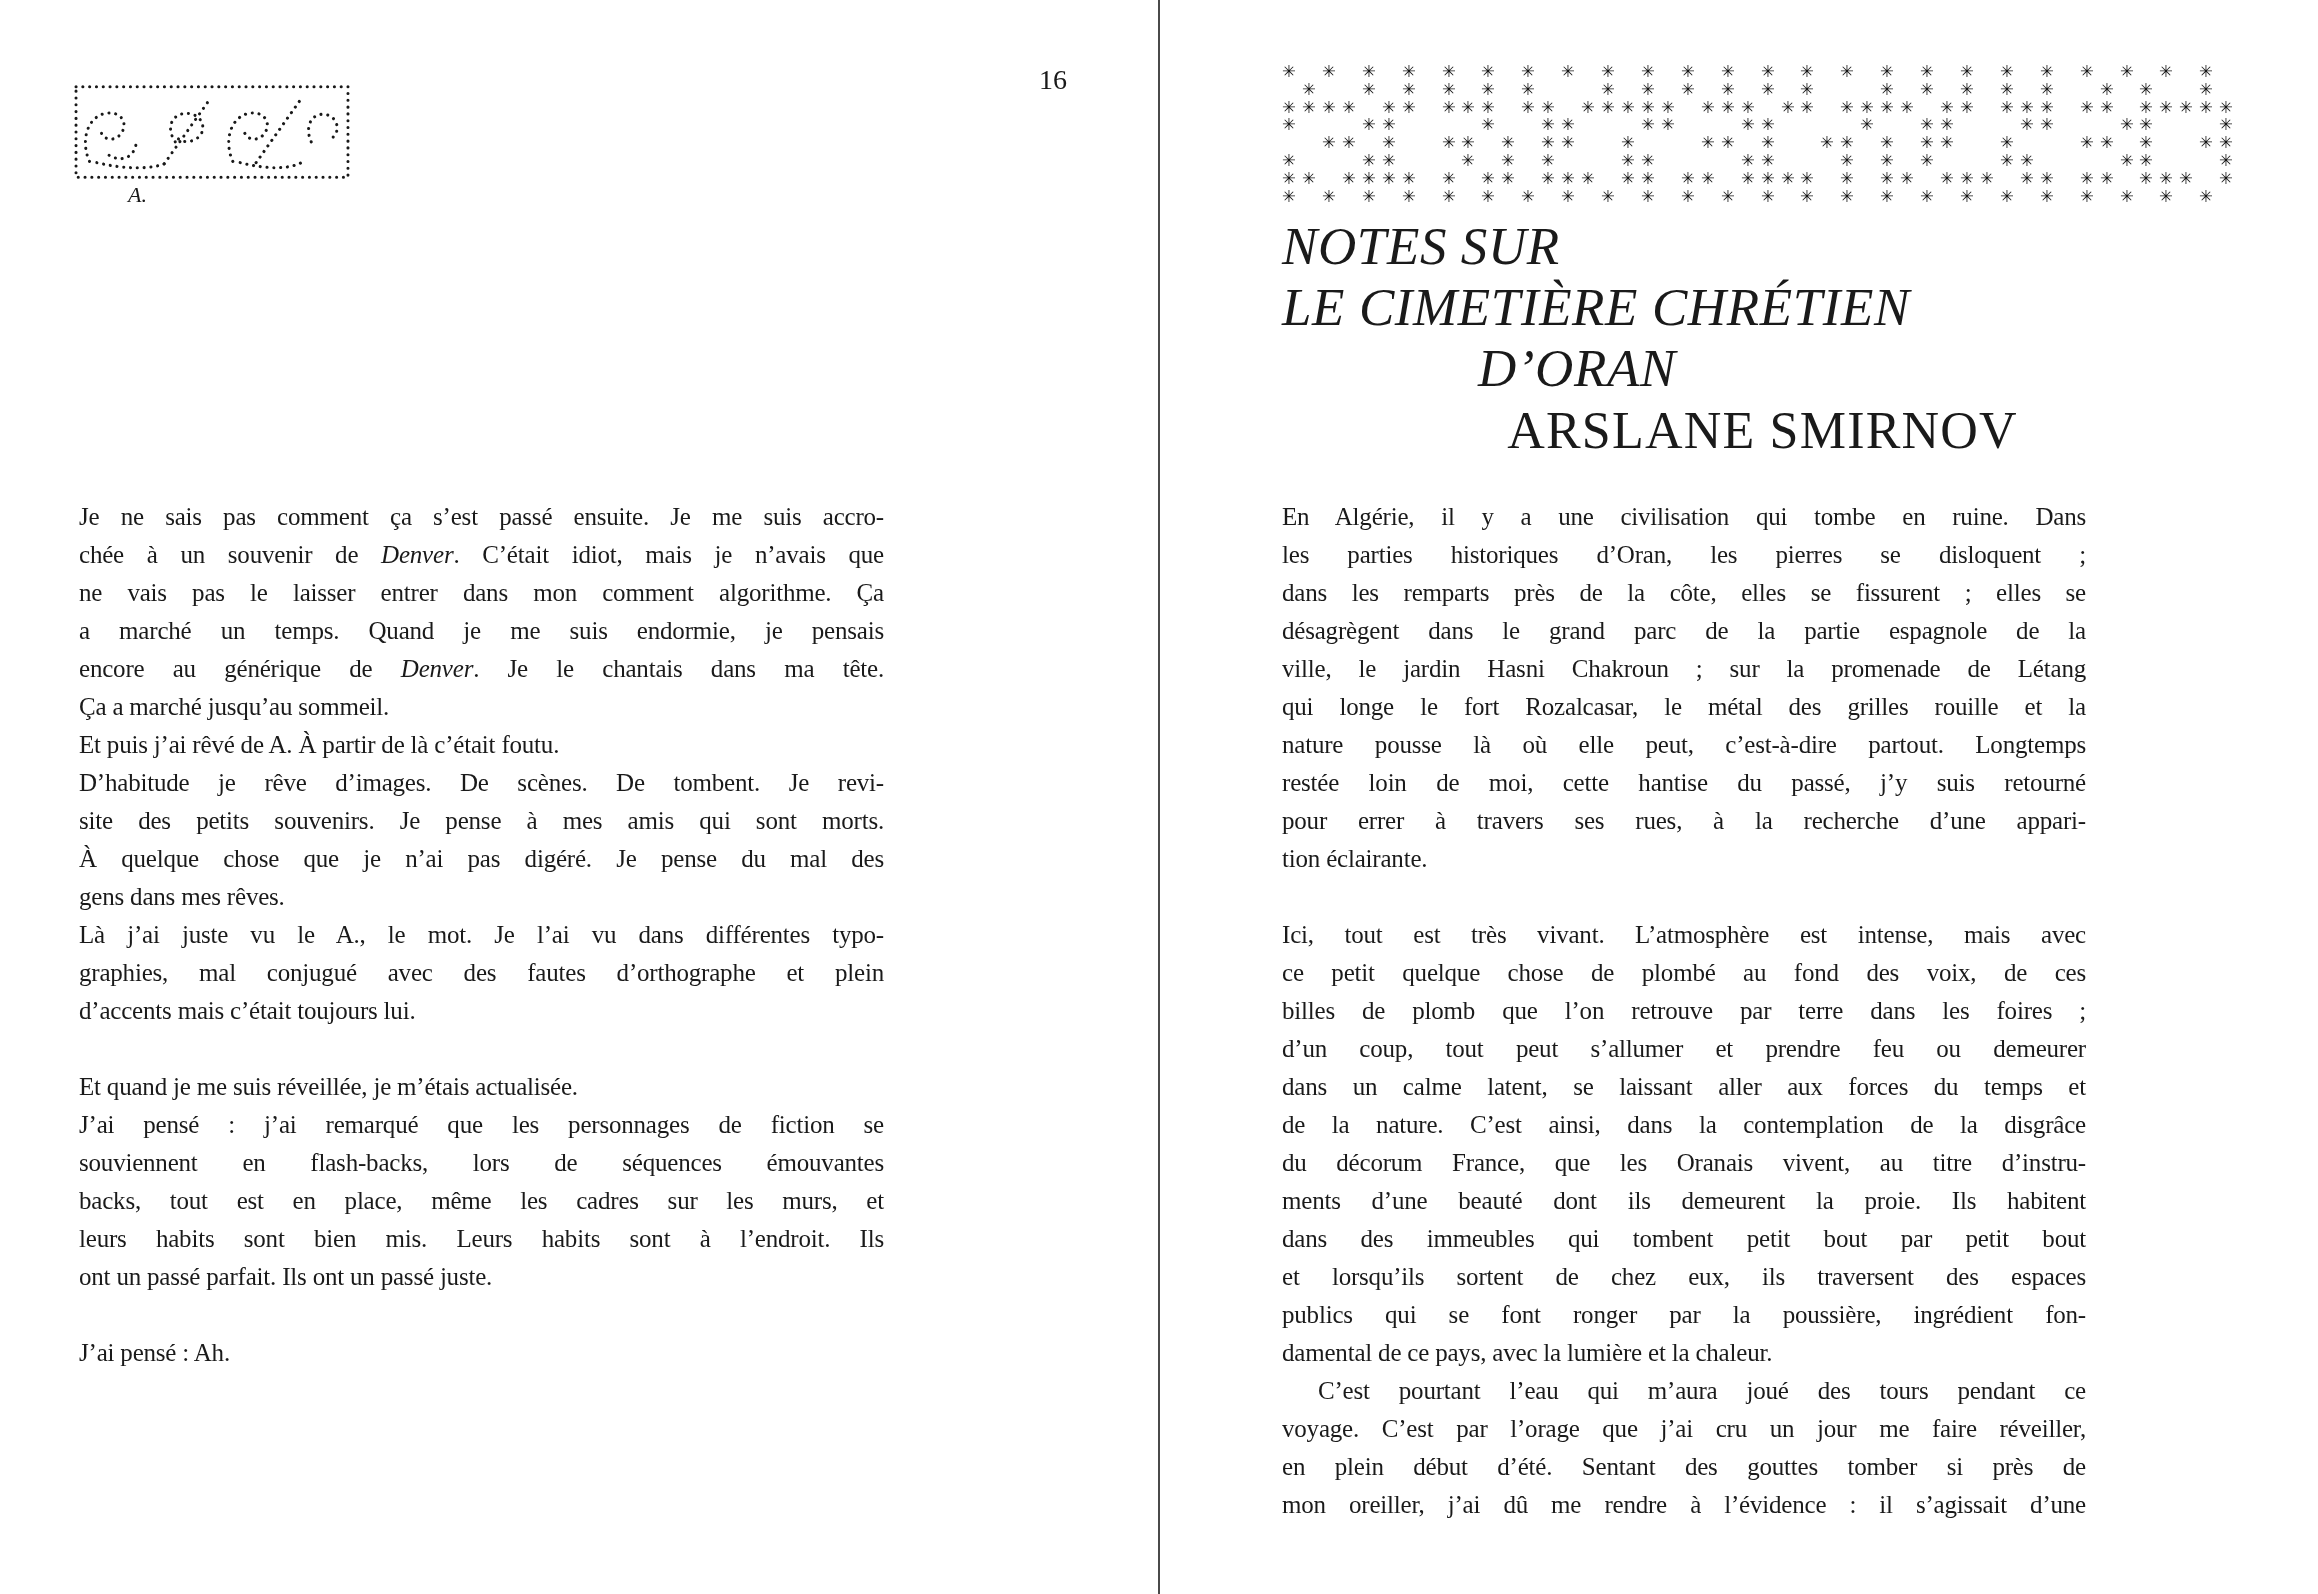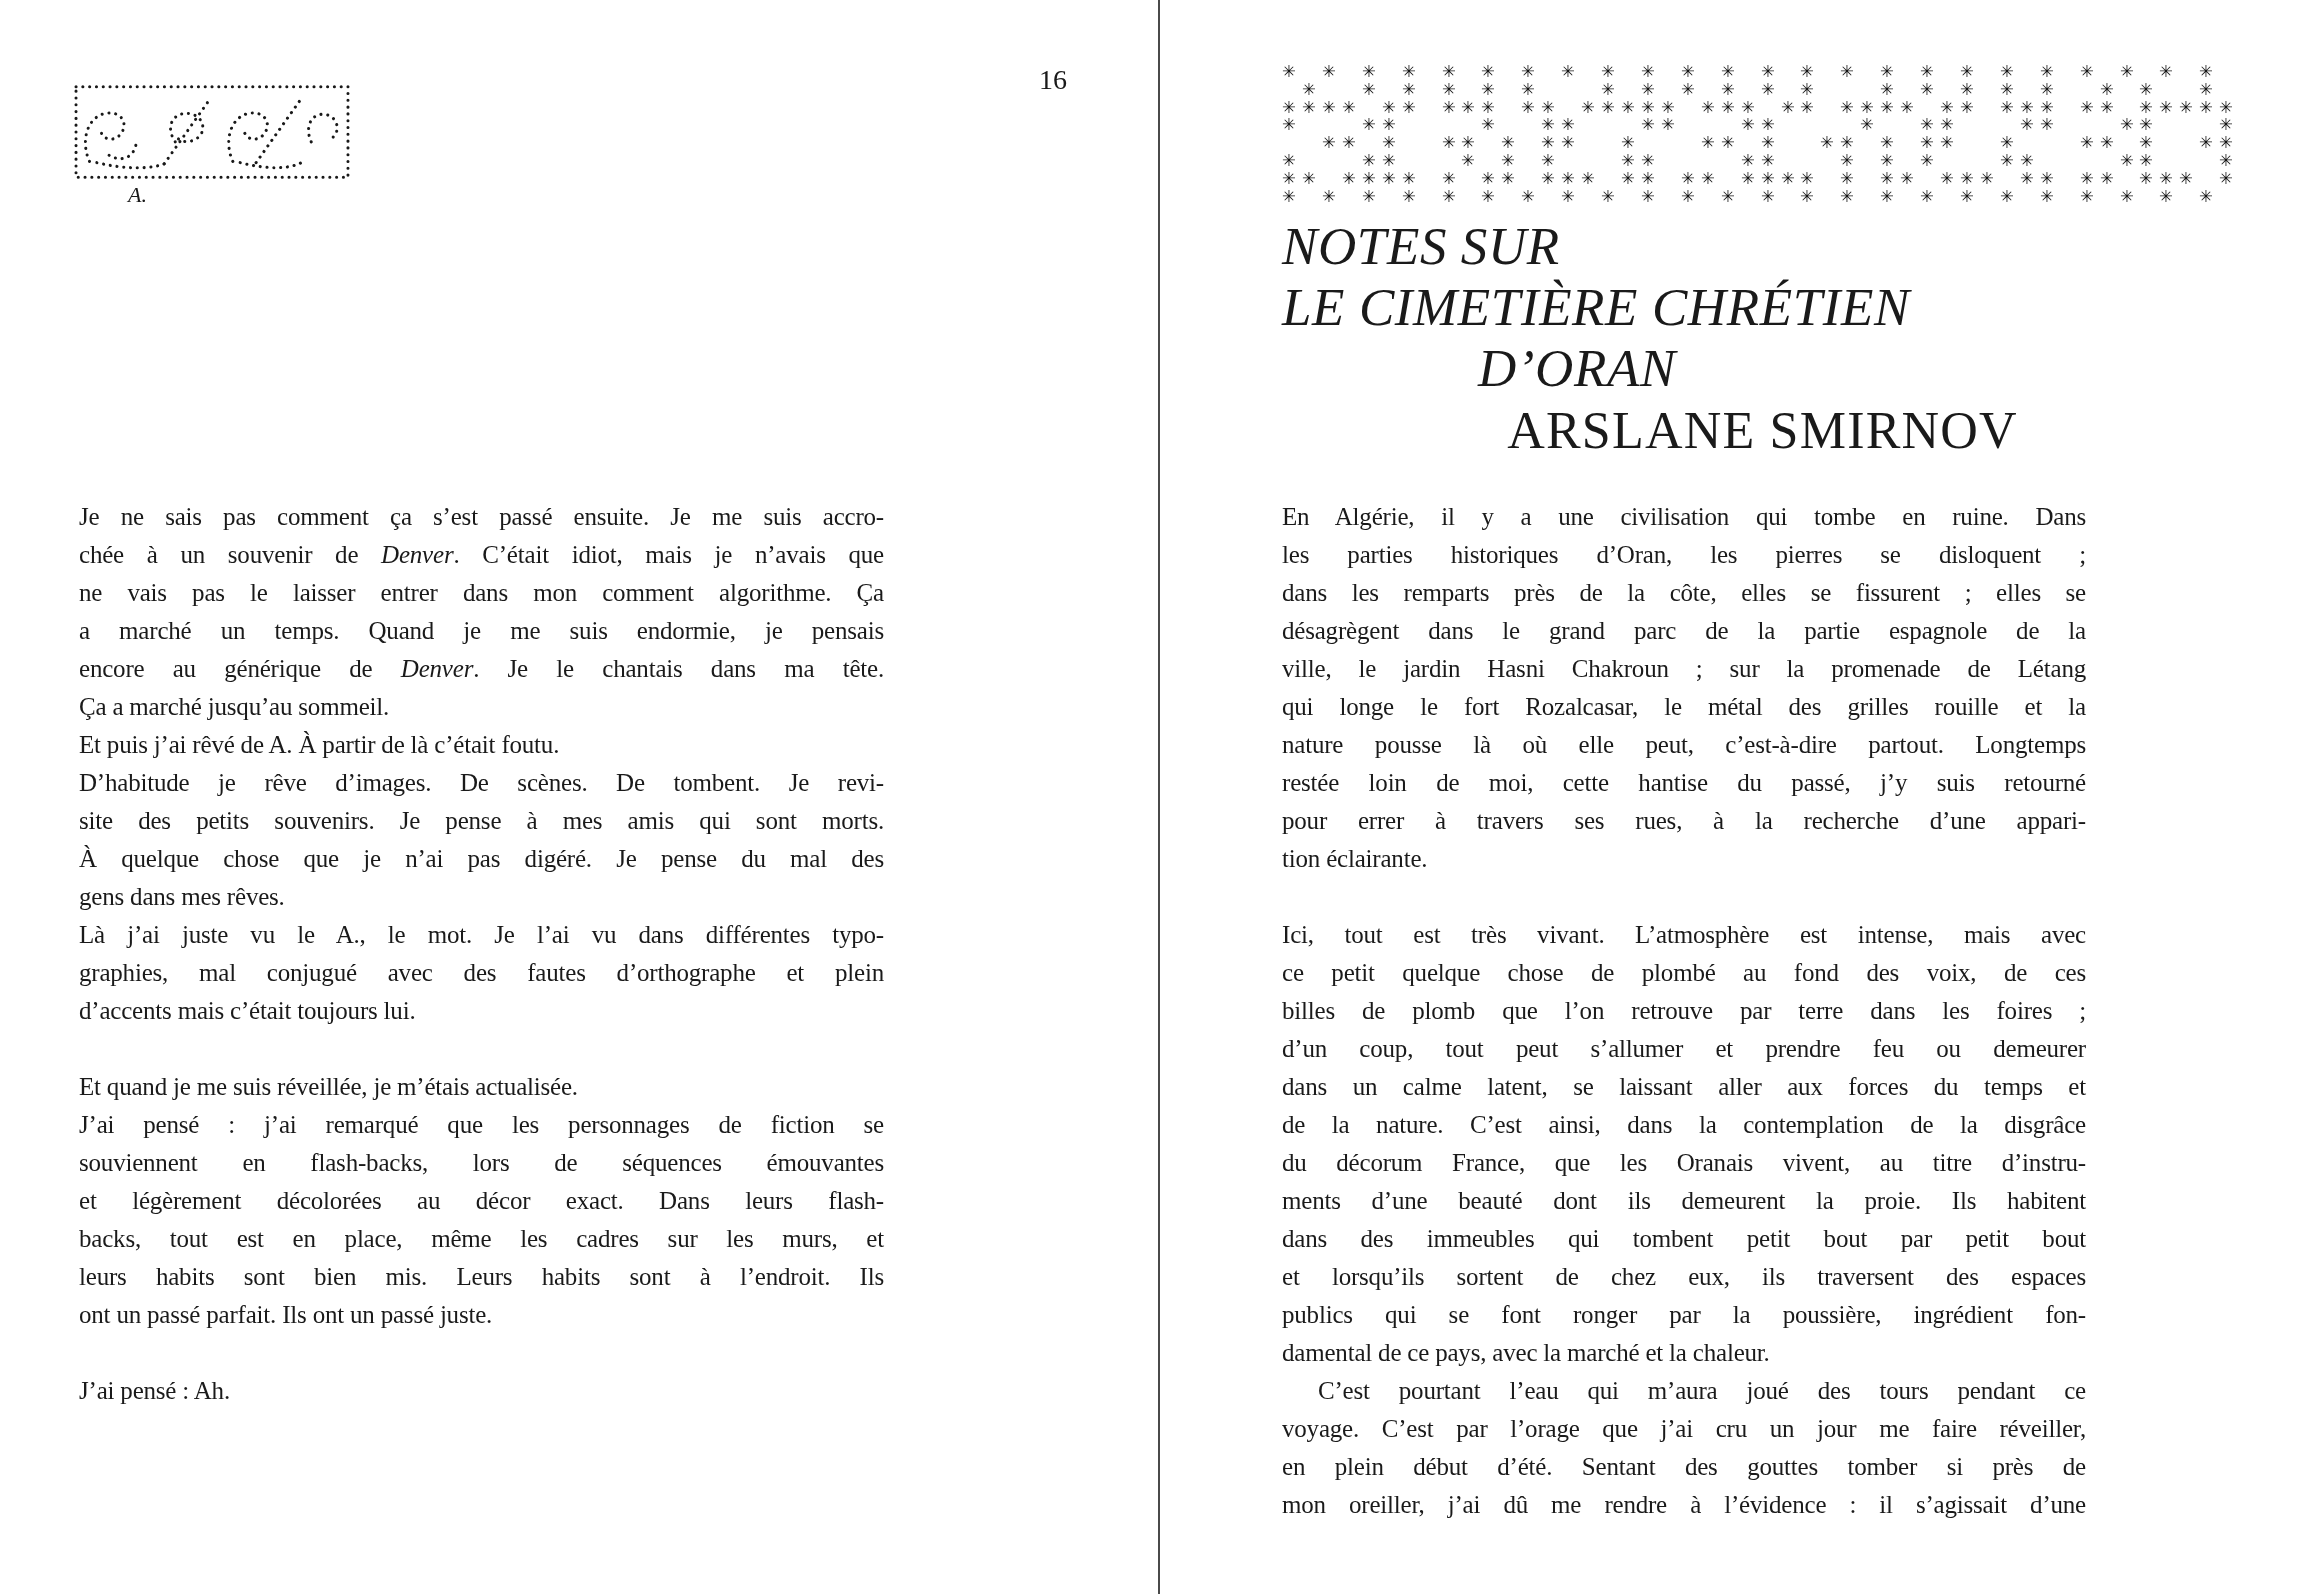--- a/index.html
+++ b/index.html
@@ -99,21 +99,20 @@
       <div class="bline jst">site des petits souvenirs. Je pense à mes amis qui sont morts.</div>
       <div class="bline jst">À quelque chose que je n’ai pas digéré. Je pense du mal des</div>
       <div class="bline">gens dans mes rêves.</div>
       <div class="bline jst">Là j’ai juste vu le A., le mot. Je l’ai vu dans différentes typo-</div>
       <div class="bline jst">graphies, mal conjugué avec des fautes d’orthographe et plein</div>
       <div class="bline">d’accents mais c’était toujours lui.</div>
       <div class="bline blank"></div>
       <div class="bline">Et quand je me suis réveillée, je m’étais actualisée.</div>
       <div class="bline jst">J’ai pensé : j’ai remarqué que les personnages de fiction se</div>
       <div class="bline jst">souviennent en flash-backs, lors de séquences émouvantes</div>
-      <div class="bline jst">et légèrement décolorées au décor exact. Dans leurs flash-</div>
       <div class="bline jst">backs, tout est en place, même les cadres sur les murs, et</div>
       <div class="bline jst">leurs habits sont bien mis. Leurs habits sont à l’endroit. Ils</div>
       <div class="bline">ont un passé parfait. Ils ont un passé juste.</div>
       <div class="bline blank"></div>
       <div class="bline">J’ai pensé : Ah.</div>
     </div>
 
   <div class="divider"></div>
 
   <div class="star-band">
@@ -340,21 +339,21 @@
       <div class="bline jst">ce petit quelque chose de plombé au fond des voix, de ces</div>
       <div class="bline jst">billes de plomb que l’on retrouve par terre dans les foires ;</div>
       <div class="bline jst">d’un coup, tout peut s’allumer et prendre feu ou demeurer</div>
       <div class="bline jst">dans un calme latent, se laissant aller aux forces du temps et</div>
       <div class="bline jst">de la nature. C’est ainsi, dans la contemplation de la disgrâce</div>
       <div class="bline jst">du décorum France, que les Oranais vivent, au titre d’instru-</div>
       <div class="bline jst">ments d’une beauté dont ils demeurent la proie. Ils habitent</div>
       <div class="bline jst">dans des immeubles qui tombent petit bout par petit bout</div>
       <div class="bline jst">et lorsqu’ils sortent de chez eux, ils traversent des espaces</div>
       <div class="bline jst">publics qui se font ronger par la poussière, ingrédient fon-</div>
-      <div class="bline">damental de ce pays, avec la marché et la chaleur.</div>
+      <div class="bline">damental de ce pays, avec la lumière et la chaleur.</div>
       <div class="bline jst ind">C’est pourtant l’eau qui m’aura joué des tours pendant ce</div>
       <div class="bline jst">voyage. C’est par l’orage que j’ai cru un jour me faire réveiller,</div>
       <div class="bline jst">en plein début d’été. Sentant des gouttes tomber si près de</div>
       <div class="bline jst">mon oreiller, j’ai dû me rendre à l’évidence : il s’agissait d’une</div>
     </div>
 
 </div>
 
 
 </body></html>

